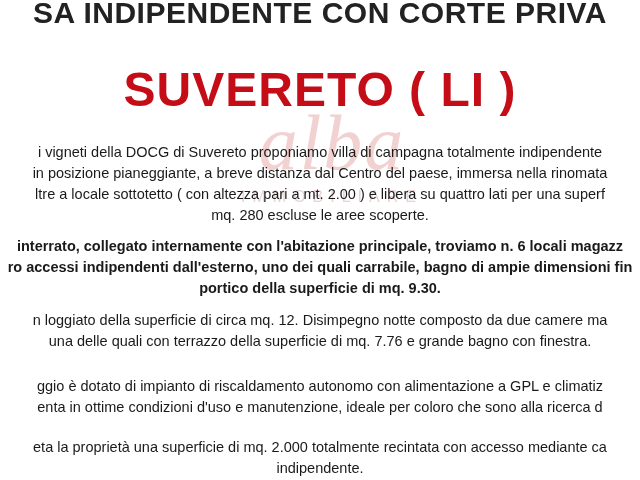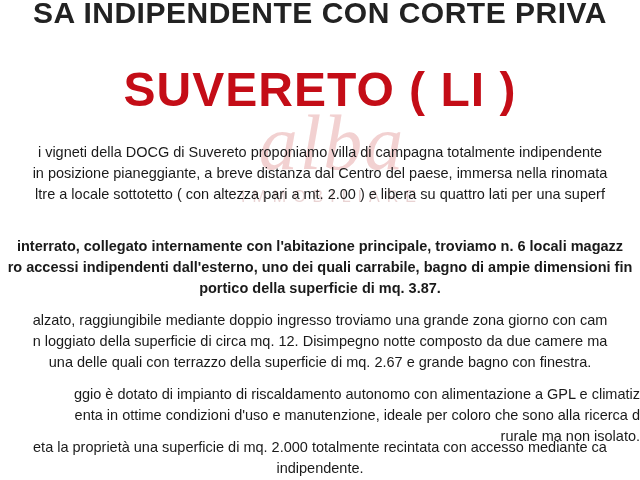--- a/index.html
+++ b/index.html
@@ -91,21 +91,21 @@
     font-size: 14.5px;
     line-height: 1.45;
   }
   .body-block p {
     margin: 0;
     white-space: nowrap;
   }
   .p1 { top: 142px; }
   .p2 { top: 236px; font-weight: bold; }
   .p3 { top: 310px; }
-  .p4 { top: 384px; text-align: right; }
+  .p4 { top: 376px; }
   .p5 { top: 437px; }
 </style>
 </head>
 <body>
 
 <div class="page">
 
   <div class="watermark">
     <div class="wm-main">alba</div>
     <div class="wm-sub">IMMOBILIARE</div>
@@ -114,38 +114,37 @@
   <div class="content">
 
     <div class="headline">SA INDIPENDENTE CON CORTE PRIVA</div>
 
     <div class="title">SUVERETO ( LI )</div>
 
     <div class="body-block p1">
       <p>i vigneti della DOCG di Suvereto proponiamo villa di campagna totalmente indipendente</p>
       <p>in posizione pianeggiante, a breve distanza dal Centro del paese, immersa nella rinomata</p>
       <p>ltre a locale sottotetto ( con altezza pari a mt. 2.00 ) e libera su quattro lati per una superf</p>
+      <p>mq. 280 escluse le aree scoperte.</p>
     </div>
 
     <div class="body-block p2">
       <p>interrato, collegato internamente con l'abitazione principale, troviamo n. 6 locali magazz</p>
       <p>ro accessi indipendenti dall'esterno, uno dei quali carrabile, bagno di ampie dimensioni fin</p>
-      <p>portico della superficie di mq. 3.87.</p>
+      <p>portico della superficie di mq. 9.30.</p>
     </div>
 
     <div class="body-block p3">
-      <p>alzato, raggiungibile mediante doppio ingresso troviamo una grande zona giorno con cam</p>
       <p>n loggiato della superficie di circa mq. 12. Disimpegno notte composto da due camere ma</p>
-      <p>una delle quali con terrazzo della superficie di mq. 2.67 e grande bagno con finestra.</p>
+      <p>una delle quali con terrazzo della superficie di mq. 7.76 e grande bagno con finestra.</p>
     </div>
 
     <div class="body-block p4">
       <p>ggio è dotato di impianto di riscaldamento autonomo con alimentazione a GPL e climatiz</p>
       <p>enta in ottime condizioni d'uso e manutenzione, ideale per coloro che sono alla ricerca d</p>
-      <p>rurale ma non isolato.</p>
     </div>
 
     <div class="body-block p5">
       <p>eta la proprietà una superficie di mq. 2.000 totalmente recintata con accesso mediante ca</p>
       <p>indipendente.</p>
     </div>
 
   </div>
 </div>
 

